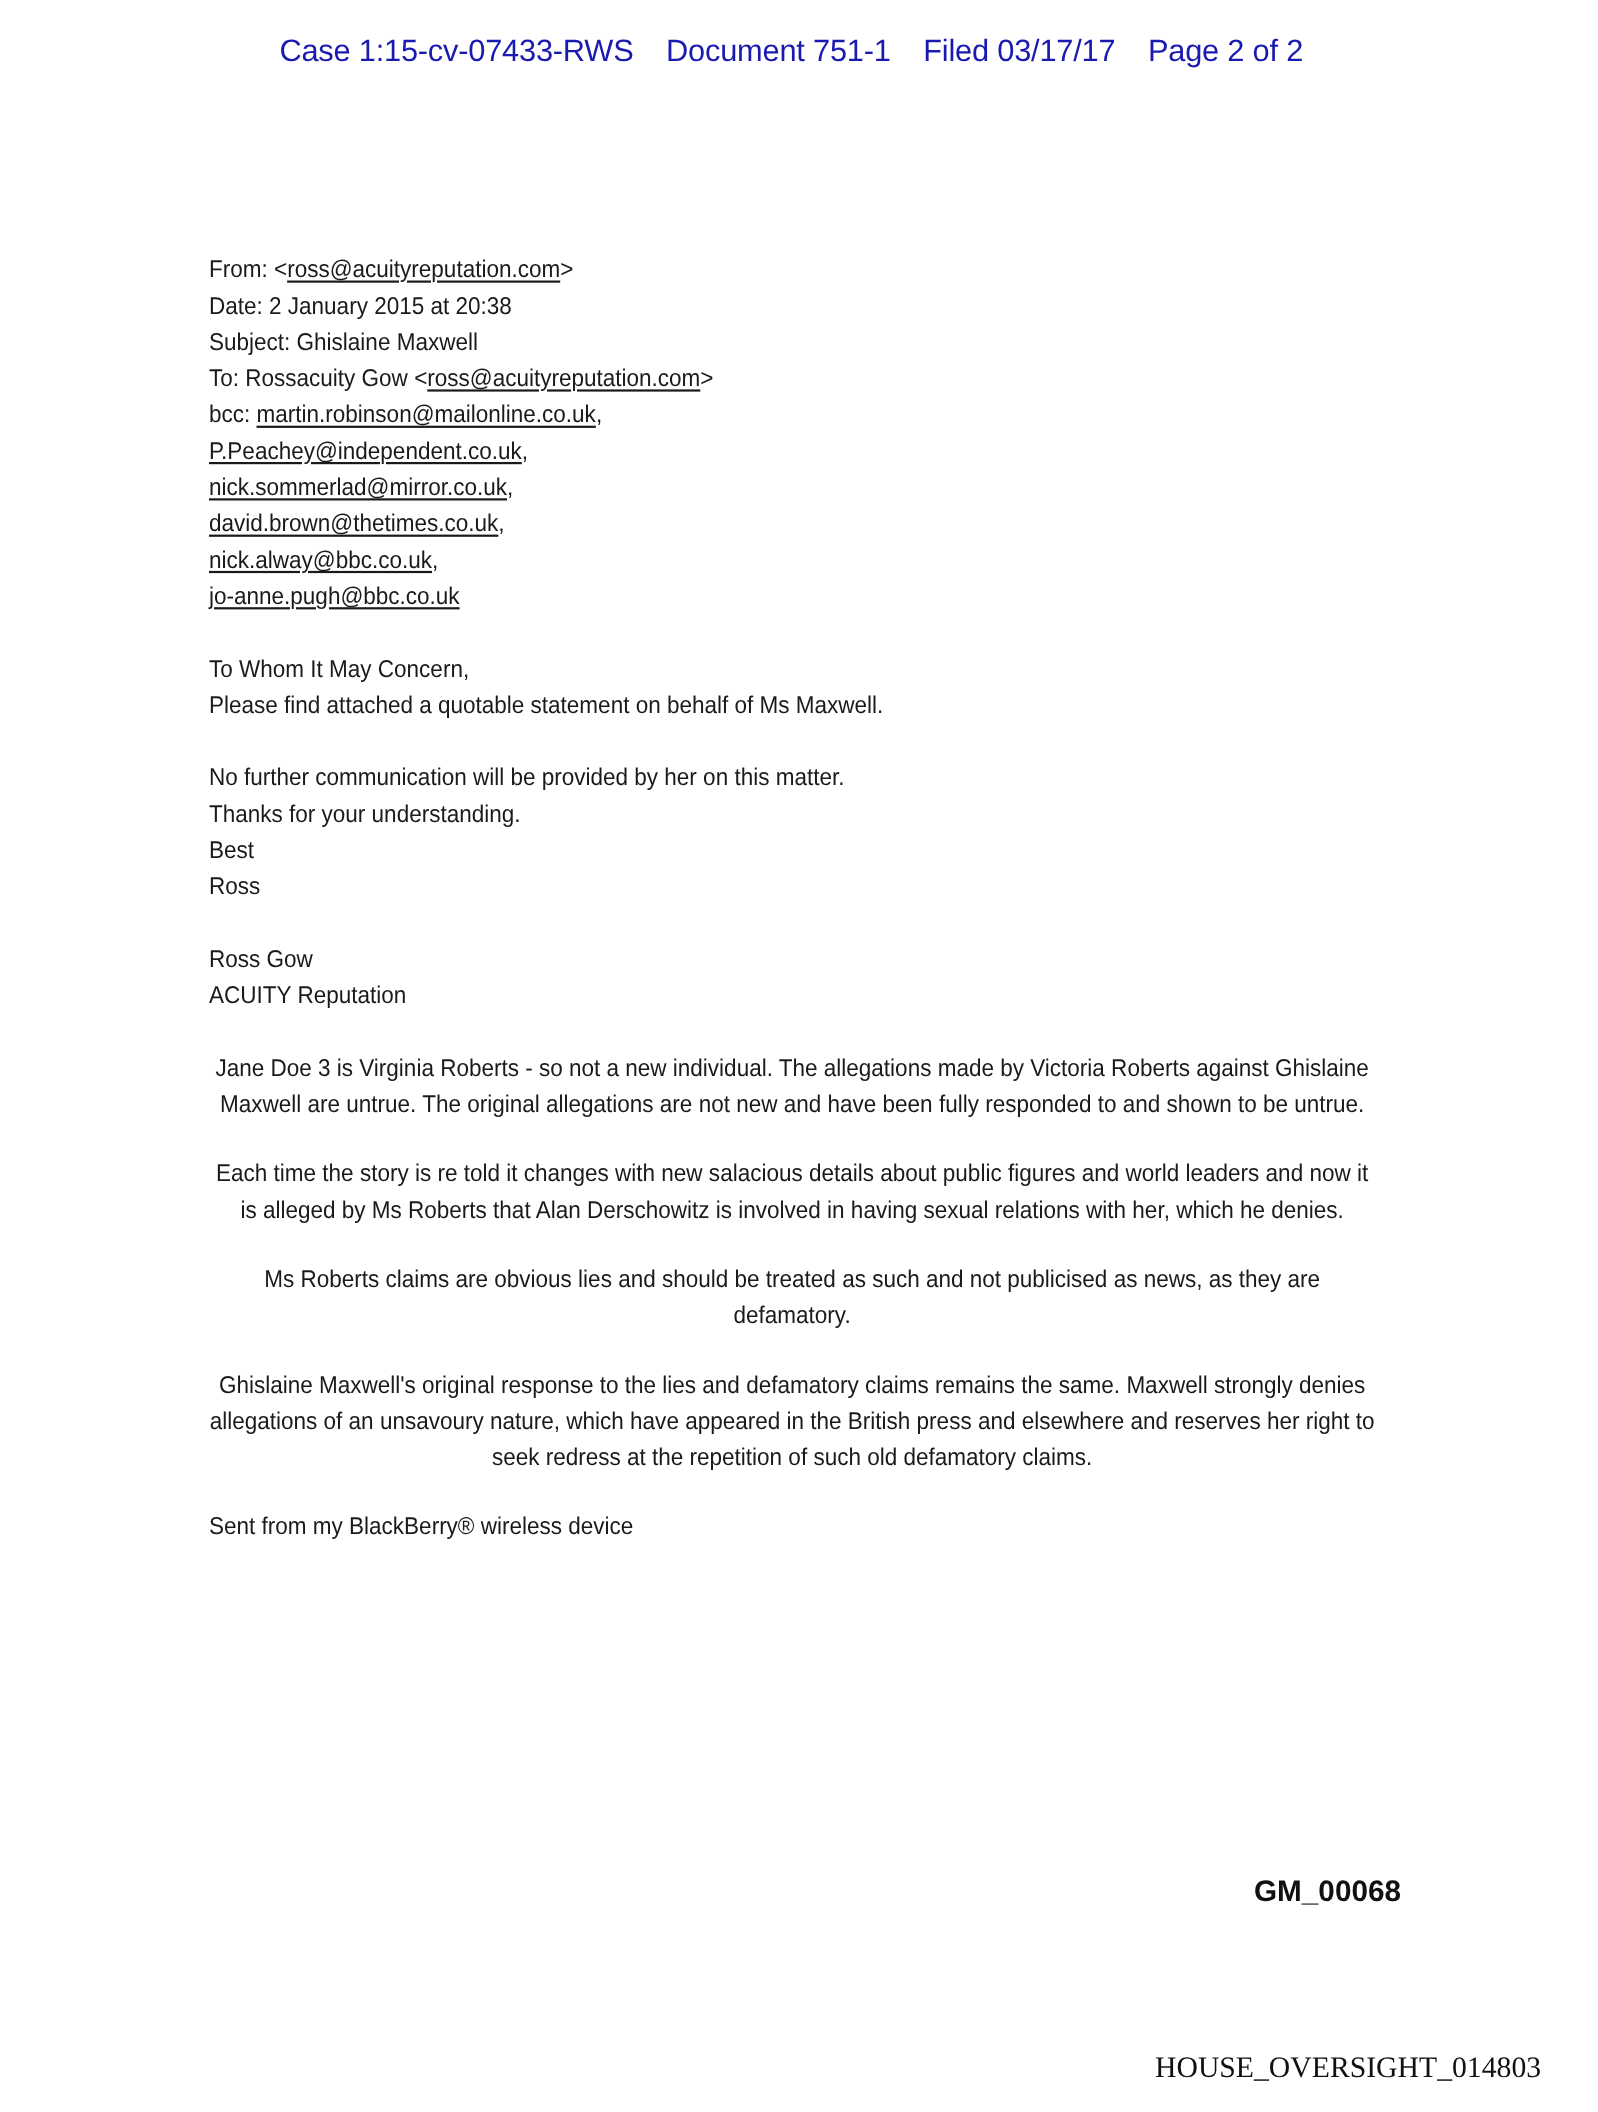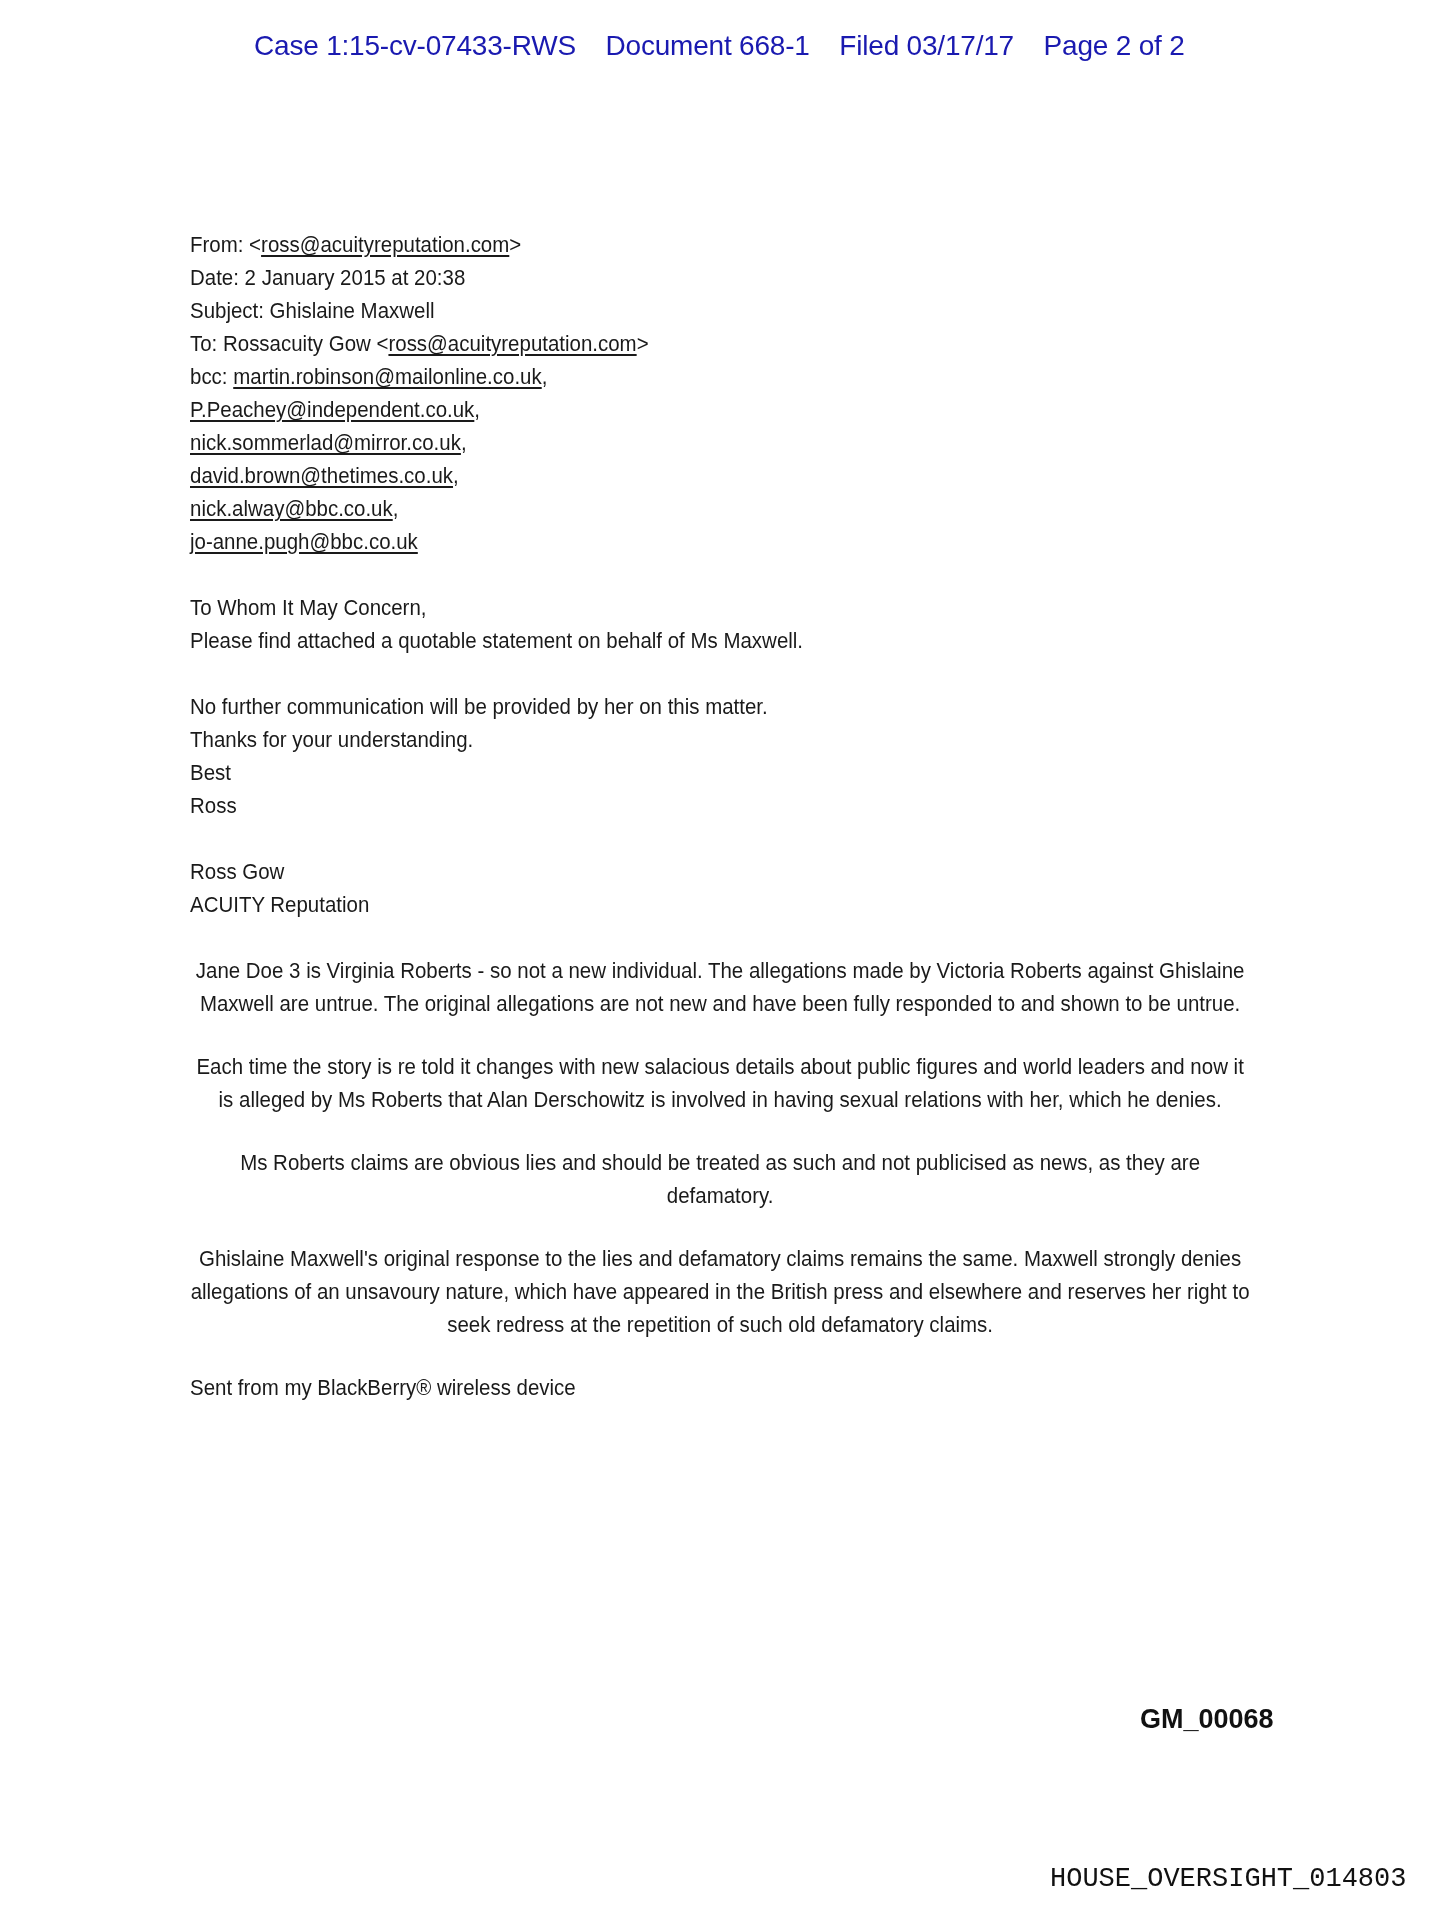--- a/index.html
+++ b/index.html
@@ -78,31 +78,31 @@
     left: 1140px;
     font-family: "Liberation Sans", sans-serif;
     font-weight: bold;
     font-size: 27px;
     color: #111;
   }
   .bates-house {
     position: absolute;
     top: 1864px;
     left: 1050px;
-    font-family: Liberation Mono, monospace;
+    font-family: Liberation Serif, serif;
     font-size: 27px;
     color: #111;
   }
 </style>
 </head>
 <body>
 
 <div class="case-header">
   <span>Case 1:15-cv-07433-RWS</span>
-  <span>Document 668-1</span>
+  <span>Document 751-1</span>
   <span>Filed 03/17/17</span>
   <span>Page 2 of 2</span>
 </div>
 
 <div class="email">
   <div>
     <div class="hdr-line"><span>From: </span><span>&lt;</span><a class="addr">ross@acuityreputation.com</a><span>&gt;</span></div>
     <div class="hdr-line">Date: 2 January 2015 at 20:38</div>
     <div class="hdr-line">Subject: Ghislaine Maxwell</div>
     <div class="hdr-line"><span>To: Rossacuity Gow &lt;</span><a class="addr">ross@acuityreputation.com</a><span>&gt;</span></div>

